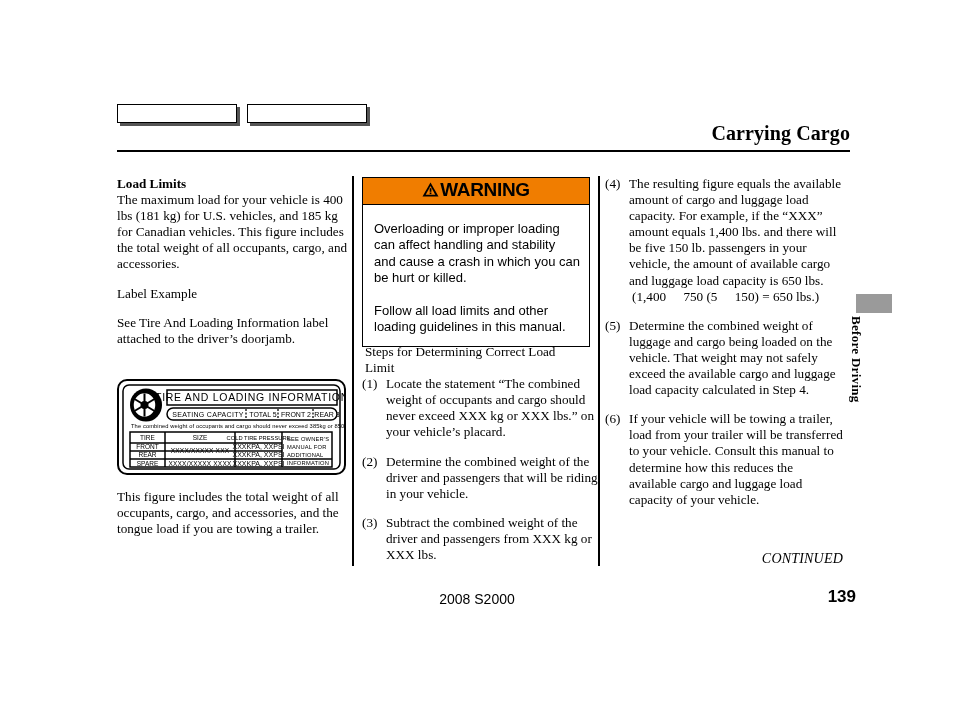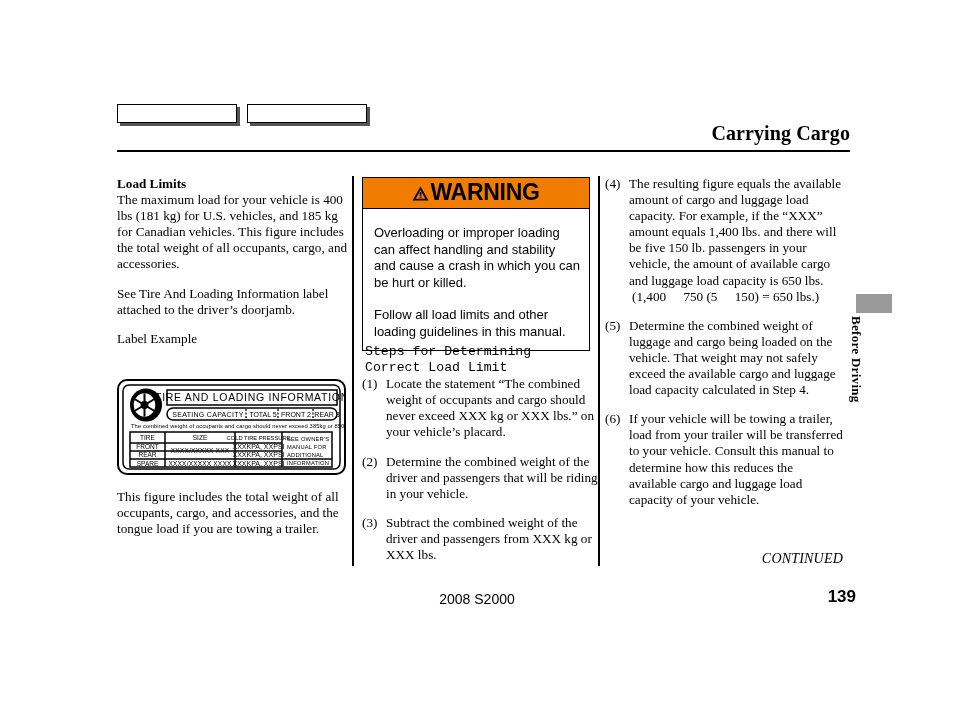--- a/index.html
+++ b/index.html
@@ -73,41 +73,41 @@
   p.tight { margin-bottom: 0; }
   .bold { font-weight: bold; }
 
   
   .step {
     margin: 0 0 13px 0;
     padding-left: 24px;
     text-indent: -24px;
   }
   .step .num { display: inline-block; width: 24px; text-indent: 0; }
-  .steps-heading { margin: 0 14px 0 3px; font-family: Liberation Mono, monospace; }
+  .steps-heading { margin: 0 14px 0 3px; }
   .calc-line { display: block; text-indent: 0; padding-left: 3px; }
   .gapch { display: inline-block; width: 14px; }
 
   
   #warning-box {
     position: absolute;
     left: 362px;
     top: 177px;
     width: 228px;
     border: 1.5px solid #000;
     background: #fff;
     box-sizing: border-box;
   }
   #warning-header {
     background: #F07D00;
     text-align: center;
     padding: 2px 0 3px 0;
     font-family: "Liberation Sans", sans-serif;
     font-weight: bold;
-    font-size: 23px;
+    font-size: 19px;
     letter-spacing: -0.3px;
     line-height: 1.05;
     border-bottom: 1.5px solid #000;
   }
   #warning-header .tri {
     display: inline-block;
     vertical-align: -1px;
     margin-right: 1px;
   }
   #warning-body {
@@ -190,22 +190,22 @@
 
 <div id="page-title">Carrying Cargo</div>
 <div id="title-rule"></div>
 
 <div id="vrule-1" class="vrule"></div>
 <div id="vrule-2" class="vrule"></div>
 
 <div id="col-left" class="column">
   <p class="tight"><span class="bold">Load Limits</span></p>
   <p>The maximum load for your vehicle is 400 lbs (181 kg) for U.S. vehicles, and 185 kg for Canadian vehicles. This figure includes the total weight of all occupants, cargo, and accessories.</p>
+  <p>Label Example</p>
   <p>See Tire And Loading Information label attached to the driver’s doorjamb.</p>
-  <p>Label Example</p>
 </div>
 
 <div id="tire-label">
   <svg viewBox="0 0 458 192" width="229" height="96" xmlns="http://www.w3.org/2000/svg" font-family="Liberation Sans, sans-serif">
     <rect x="2" y="2" width="454" height="188" rx="18" ry="18" fill="#fff" stroke="#000" stroke-width="4"></rect>
     <rect x="12" y="12" width="434" height="168" rx="12" ry="12" fill="#fff" stroke="#000" stroke-width="3"></rect>
 
     <g>
       <ellipse cx="58" cy="52" rx="32" ry="33" fill="#000"></ellipse>
       <ellipse cx="55" cy="52" rx="23" ry="25" fill="#fff" stroke="#000" stroke-width="3"></ellipse>

